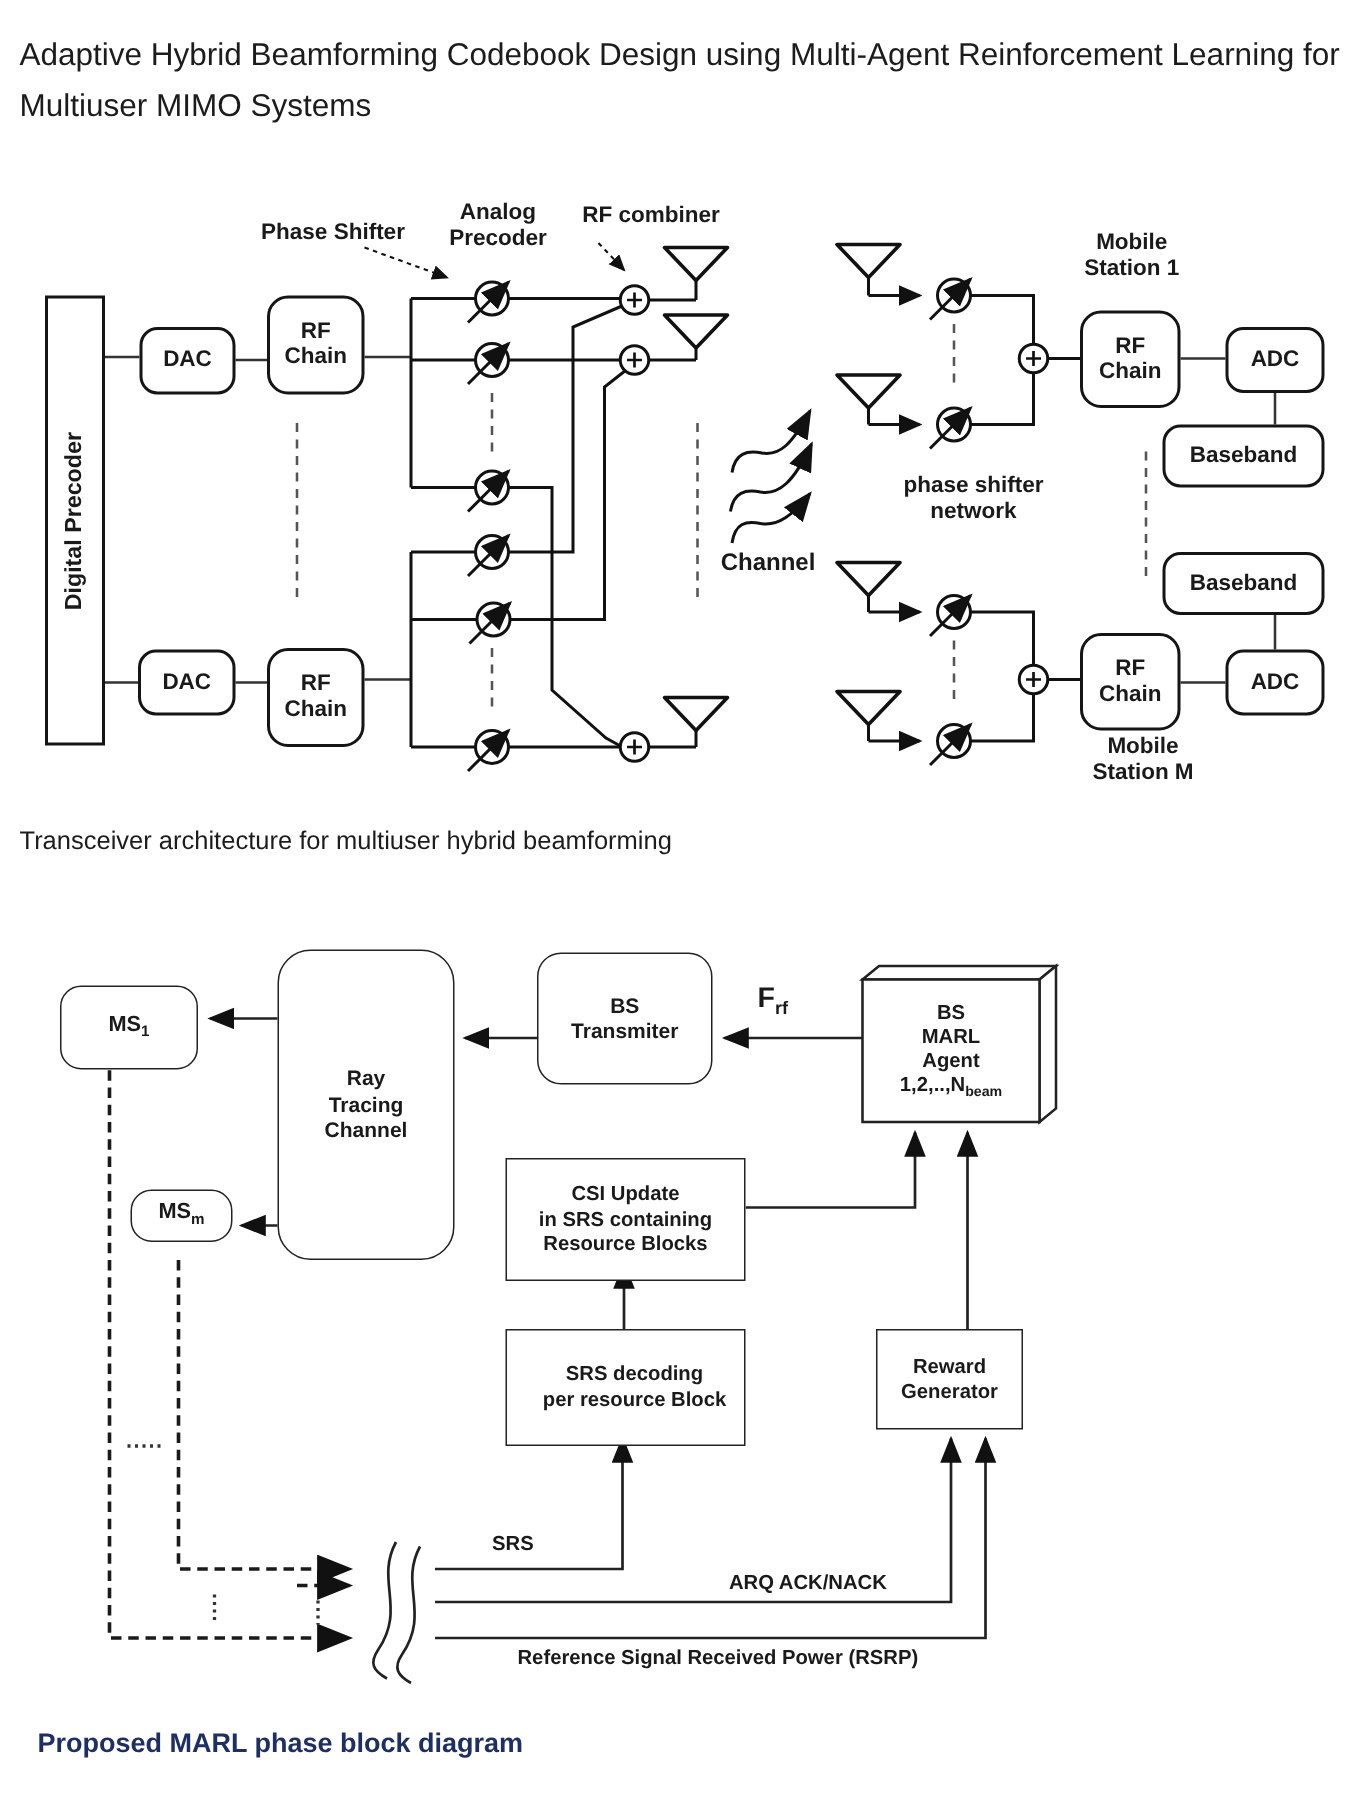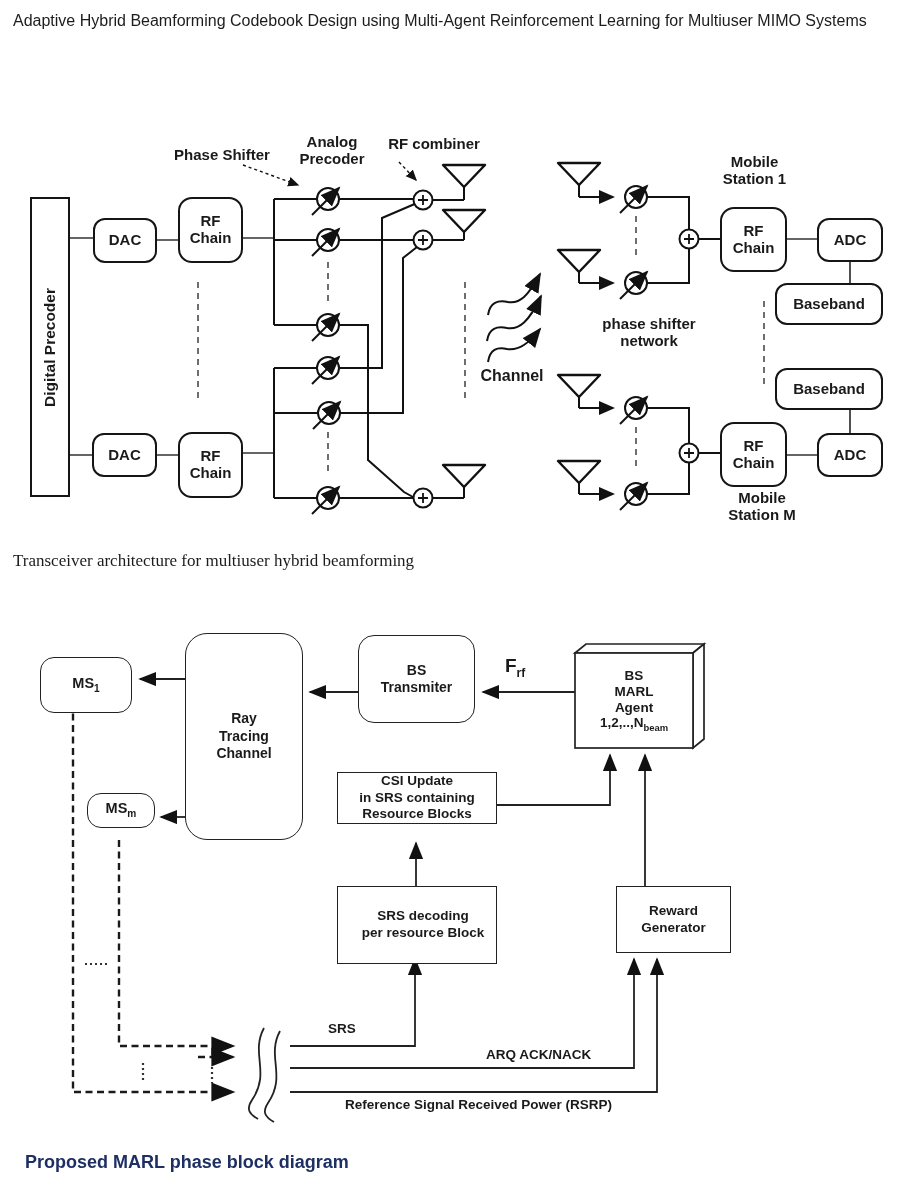--- a/index.html
+++ b/index.html
@@ -1,20 +1,20 @@
 <!DOCTYPE html>
 <html><head>
 <meta charset="utf-8">
 <style>
   html,body{margin:0;padding:0;background:#fff;}
   .canvas{position:relative;width:907px;height:1200px;background:#ffffff;overflow:hidden;
           font-family:"Liberation Sans","DejaVu Sans",sans-serif;color:#1a1a1a;}
   svg.lines{position:absolute;left:0;top:0;width:907px;height:1200px;}
-  .doc-title{position:absolute;left:13px;top:8px;width:884px;font-size:16px;line-height:1.6;color:#1c1c1c;}
-  .caption{position:absolute;font-size:17px;color:#1c1c1c;white-space:nowrap;font-family:Liberation Serif, serif;}
+  .doc-title{position:absolute;left:13px;top:20px;width:884px;font-size:21px;line-height:1.6;color:#1c1c1c;}
+  .caption{position:absolute;font-size:17px;color:#1c1c1c;white-space:nowrap;}
   .caption2{position:absolute;font-size:18px;font-weight:bold;white-space:nowrap;}
   .box{position:absolute;box-sizing:border-box;background:#fff;border:2.2px solid #151515;
        display:flex;align-items:center;justify-content:center;text-align:center;
        font-weight:bold;font-size:15px;line-height:1.12;white-space:pre-line;}
   .r12{border-radius:12px}.r14{border-radius:14px}.r16{border-radius:16px}.r18{border-radius:22px}
   .box2{position:absolute;box-sizing:border-box;background:#fff;border:1.6px solid #222;
         display:flex;align-items:center;justify-content:center;text-align:center;
         font-weight:bold;font-size:13.5px;line-height:1.24;white-space:pre-line;}
   .nobg{background:transparent;border:none;}
   .lbl{position:absolute;font-weight:bold;font-size:15px;line-height:1.15;text-align:center;white-space:pre-line;}
@@ -206,26 +206,26 @@
 Tracing
 Channel</div>
   <div class="box2 r16" style="left:358px;top:635px;width:117px;height:88px;font-size:14px;">BS
 Transmiter</div>
   <div class="box2 nobg" style="left:575px;top:653px;width:118px;height:95px;font-size:13.5px;line-height:1.18;flex-direction:column;">
     <div>BS
 MARL
 Agent</div>
     <div><span>1,2,..,N</span><sub>beam</sub></div>
   </div>
-  <div class="box2" style="left:337px;top:772px;width:160px;height:52px;">CSI Update
+  <div class="box2" style="left:337px;top:772px;width:160px;height:82px;">CSI Update
 in SRS containing
 Resource Blocks</div>
   <div class="box2" style="left:337px;top:886px;width:160px;height:78px;padding-left:12px;">SRS decoding
 per resource Block</div>
-  <div class="box2" style="left:616px;top:886px;width:115px;height:67px;">Reward
+  <div class="box2" style="left:584px;top:886px;width:98px;height:67px;">Reward
 Generator</div>
 
   <div class="lbl2 fsym" style="left:505px;top:655px;">
     <span>F</span><sub>rf</sub>
   </div>
   <div class="lbl2" style="left:328px;top:1021px;">SRS</div>
   <div class="lbl2" style="left:486px;top:1047px;">ARQ ACK/NACK</div>
   <div class="lbl2" style="left:345px;top:1097px;">Reference Signal Received Power (RSRP)</div>
 
   <div class="caption2" style="left:25px;top:1152px;color:#1e2f63;">Proposed MARL phase block diagram</div>

